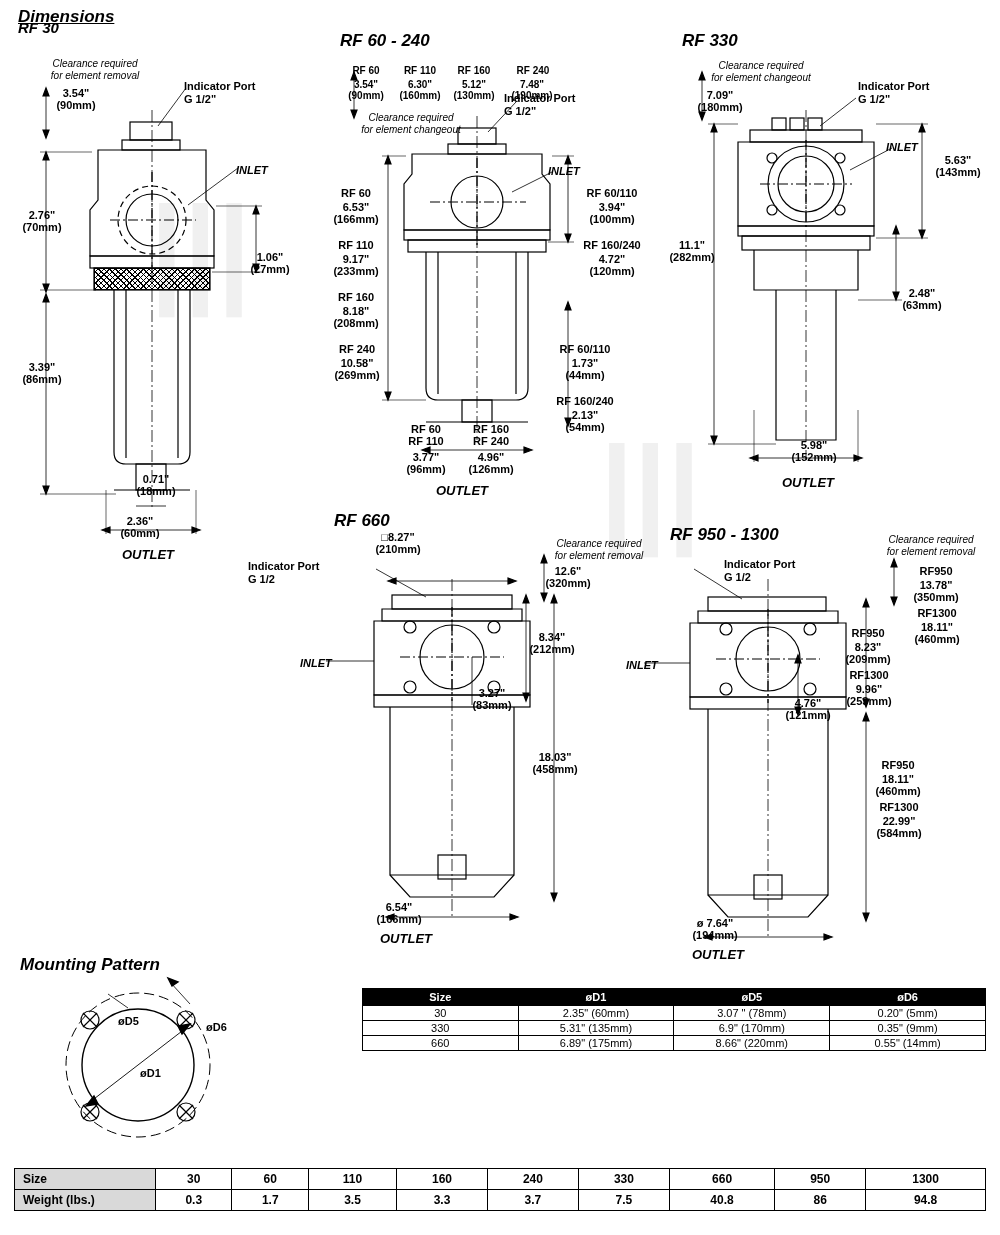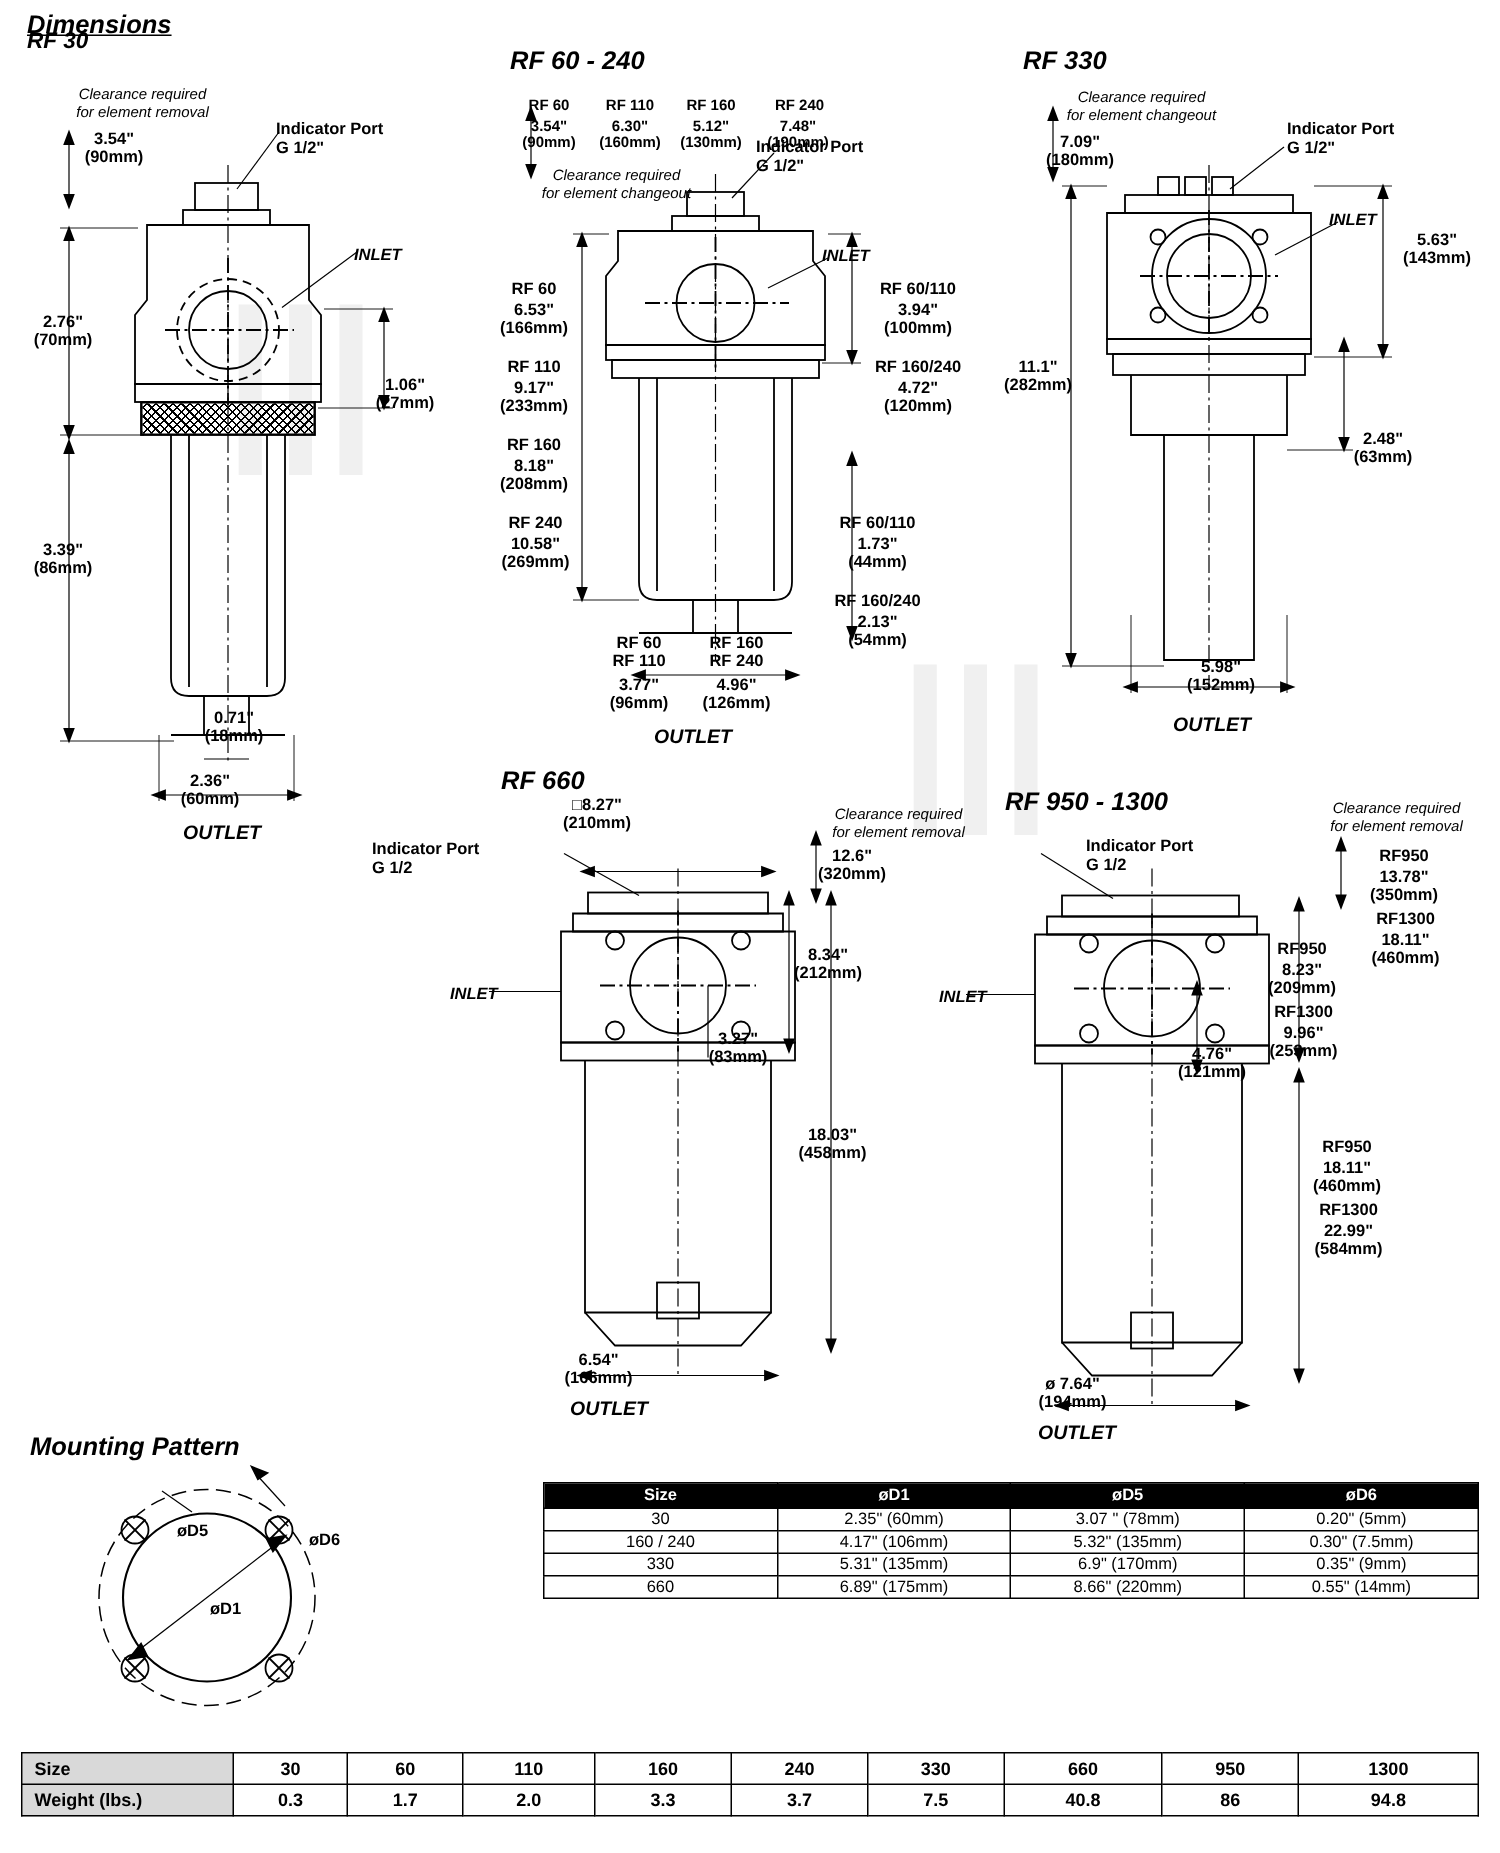--- a/index.html
+++ b/index.html
@@ -502,26 +502,20 @@
       </tr>
     </thead>
     <tbody>
       <tr>
         <td>30</td>
         <td>2.35" (60mm)</td>
         <td>3.07 " (78mm)</td>
         <td>0.20" (5mm)</td>
       </tr>
       <tr>
-        <td>160 / 240</td>
-        <td>4.17" (106mm)</td>
-        <td>5.32" (135mm)</td>
-        <td>0.30" (7.5mm)</td>
-      </tr>
-      <tr>
         <td>330</td>
         <td>5.31" (135mm)</td>
         <td>6.9" (170mm)</td>
         <td>0.35" (9mm)</td>
       </tr>
       <tr>
         <td>660</td>
         <td>6.89" (175mm)</td>
         <td>8.66" (220mm)</td>
         <td>0.55" (14mm)</td>
@@ -540,21 +534,21 @@
         <td>240</td>
         <td>330</td>
         <td>660</td>
         <td>950</td>
         <td>1300</td>
       </tr>
       <tr>
         <td class="hdcell">Weight  (lbs.)</td>
         <td>0.3</td>
         <td>1.7</td>
-        <td>2.0</td>
+        <td>3.5</td>
         <td>3.3</td>
         <td>3.7</td>
         <td>7.5</td>
         <td>40.8</td>
         <td>86</td>
         <td>94.8</td>
       </tr>
     </tbody>
   </table>
 

